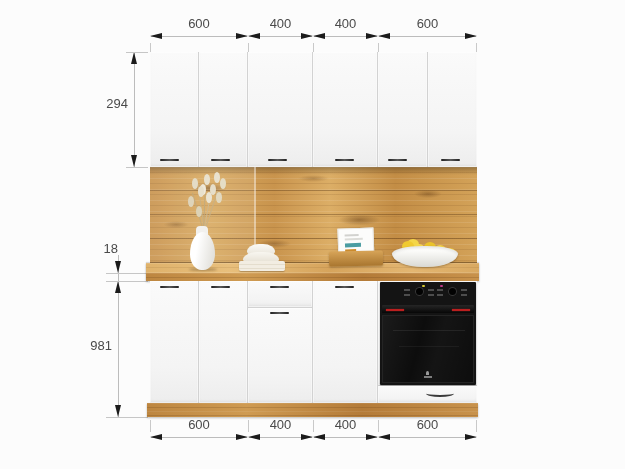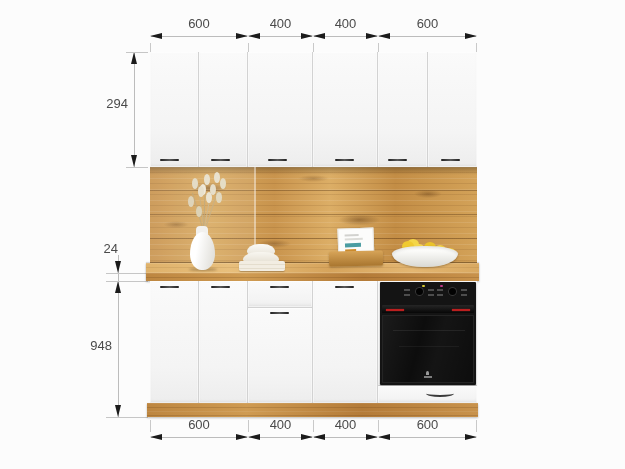--- a/index.html
+++ b/index.html
@@ -113,24 +113,24 @@
   <div>
 
     <div class="vline" style="left:134px;top:52px;height:115px;"></div>
     <div class="arr-up" style="left:131px;top:52px;"></div>
     <div class="arr-dn" style="left:131px;top:155px;"></div>
     <div class="vlbl" style="left:98px;top:96px;">294</div>
     <div class="hext" style="left:126px;top:52px;width:22px;"></div>
     <div class="hext" style="left:126px;top:167px;width:22px;"></div>
 
     <div class="vline" style="left:118px;top:255px;height:162px;"></div>
-    <div class="vlbl" style="left:88px;top:241px;">24</div>
+    <div class="vlbl" style="left:88px;top:241px;">18</div>
     <div class="arr-dn" style="left:115px;top:261px;"></div>
     <div class="arr-up" style="left:115px;top:281px;"></div>
-    <div class="vlbl" style="left:82px;top:338px;">948</div>
+    <div class="vlbl" style="left:82px;top:338px;">981</div>
     <div class="arr-dn" style="left:115px;top:405px;"></div>
     <div class="hext" style="left:106px;top:273px;width:42px;"></div>
     <div class="hext" style="left:106px;top:281px;width:42px;"></div>
     <div class="hext" style="left:106px;top:417px;width:42px;"></div>
   </div>
 
   <div class="cab-group" style="left:150px;top:52px;width:327px;height:115px;">
     <div class="door" style="left:0;top:0;width:48px;height:115px;">
       <div class="handle" style="left:10px;top:107px;"></div>
     </div>

